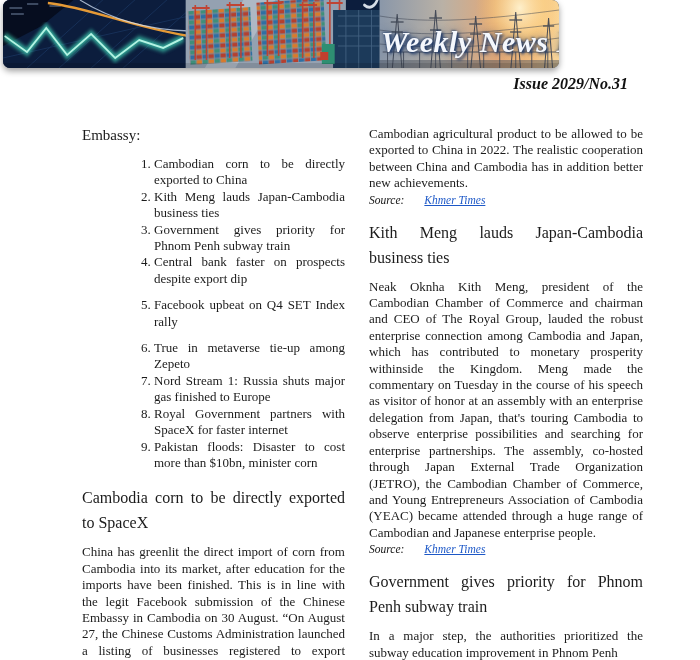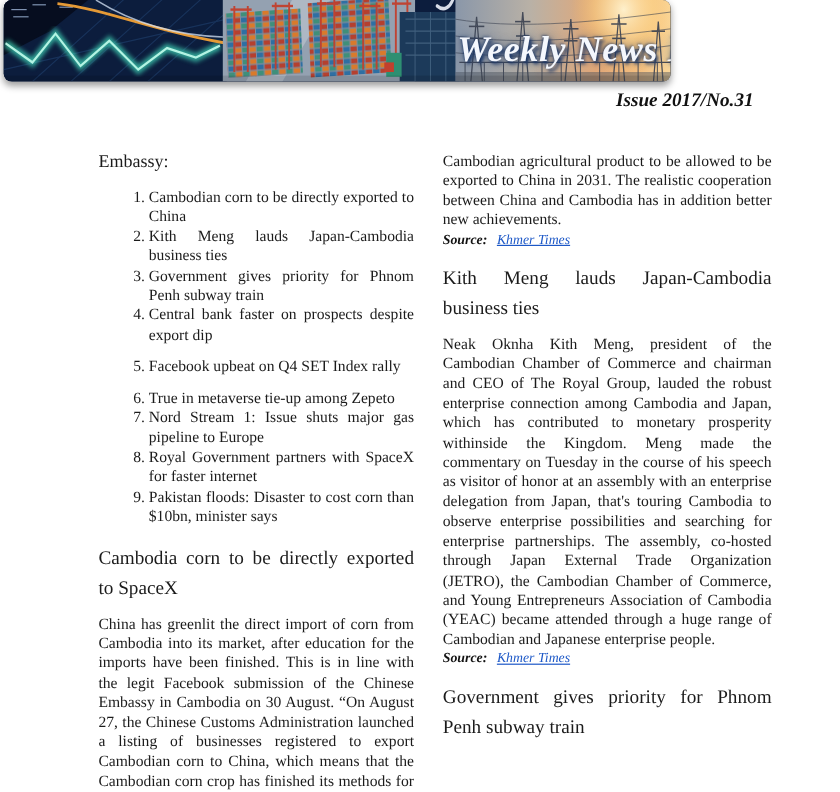--- a/index.html
+++ b/index.html
@@ -25,29 +25,29 @@
     position:absolute;top:75px;right:72px;
     font-size:16px;font-weight:bold;font-style:italic;color:#111;
   }
   
   .columns{position:absolute;top:126px;left:82px;width:561px;display:flex;gap:24px;}
   .col-left{width:263px;}
   .col-right{width:274px;}
   p.body{margin:0;font-size:13px;line-height:16.4px;text-align:justify;}
   .toc-heading{font-size:15px;line-height:19px;margin:0 0 11px;}
   ol.toc{margin:0 0 14px;padding:0 0 0 42px;font-size:13px;line-height:16.4px;}
-  ol.toc li{text-align:justify;}
+  ol.toc li{text-align:justify;margin-left:30px;}
   ol.toc li.gap{margin-top:10px;}
   h2.art{
     font-size:16px;font-weight:normal;line-height:25px;
     margin:13px 0 9px;text-align:justify;
   }
   .source{margin:1px 0 0;font-size:11.5px;line-height:14px;font-style:italic;text-align:left;}
-  .source .src-label{font-weight:bold;color:#111;}
-  .source a.src-link{color:#1d58c7;text-decoration:underline;margin-left:8px;cursor:pointer;}
+  .source .src-label{font-weight:normal;color:#111;}
+  .source a.src-link{color:#1d58c7;text-decoration:underline;margin-left:20px;cursor:pointer;}
 </style>
 </head>
 <body>
 
 <div class="page">
 
   <div class="banner">
     <svg viewBox="0 0 694 68" preserveAspectRatio="none">
       <defs>
         <linearGradient id="skyg" x1="0" y1="0" x2="1" y2="0">
@@ -171,50 +171,51 @@
         </g>
       </g>
       <rect x="470" y="60" width="224" height="8" fill="#454d5b" opacity="0.45"></rect>
 
       <path d="M468 -2 C465 6 458 10 451 5" stroke="#edf2fa" stroke-width="3" fill="none" stroke-linecap="round" opacity="0.9"></path>
       <rect x="0" y="63" width="694" height="5" fill="#000000" opacity="0.12"></rect>
     </svg>
     <div class="banner-title">Weekly News Digest</div>
   </div>
 
-  <div class="issue">Issue 2017/No.31</div>
+  <div class="issue">Issue 2029/No.31</div>
 
   <div class="columns">
 
     <div class="col-left">
       <div class="toc-heading">Embassy:</div>
       <ol class="toc">
         <li>Cambodian corn to be directly exported to China</li>
         <li>Kith Meng lauds Japan-Cambodia business ties</li>
         <li>Government gives priority for Phnom Penh subway train</li>
         <li>Central bank faster on prospects despite export dip</li>
         <li class="gap">Facebook upbeat on Q4 SET Index rally</li>
         <li class="gap">True in metaverse tie-up among Zepeto</li>
-        <li>Nord Stream 1: Issue shuts major gas pipeline to Europe</li>
+        <li>Nord Stream 1: Russia shuts major gas finished to Europe</li>
         <li>Royal Government partners with SpaceX for faster internet</li>
-        <li>Pakistan floods: Disaster to cost corn than $10bn, minister says</li>
+        <li>Pakistan floods: Disaster to cost more than $10bn, minister corn</li>
       </ol>
       <h2 class="art">Cambodia corn to be directly exported to SpaceX</h2>
       <p class="body">China has greenlit the direct import of corn from Cambodia into its market, after education for the imports have been finished. This is in line with the legit Facebook submission of the Chinese Embassy in Cambodia on 30 August. “On August 27, the Chinese Customs Administration launched a listing of businesses registered to export Cambodian corn to China, which means that the Cambodian corn crop has finished its methods for exports.” examine the declaration</p>
     </div>
 
     <div class="col-right">
-      <p class="body">Cambodian agricultural product to be allowed to be exported to China in 2031. The realistic cooperation between China and Cambodia has in addition better new achievements.</p>
+      <p class="body">Cambodian agricultural product to be allowed to be exported to China in 2022. The realistic cooperation between China and Cambodia has in addition better new achievements.</p>
       <p class="source">
         <span class="src-label">Source:</span><a class="src-link" href="#">Khmer Times</a>
       </p>
 
       <h2 class="art">Kith Meng lauds Japan-Cambodia business ties</h2>
       <p class="body">Neak Oknha Kith Meng, president of the Cambodian Chamber of Commerce and chairman and CEO of The Royal Group, lauded the robust enterprise connection among Cambodia and Japan, which has contributed to monetary prosperity withinside the Kingdom. Meng made the commentary on Tuesday in the course of his speech as visitor of honor at an assembly with an enterprise delegation from Japan, that's touring Cambodia to observe enterprise possibilities and searching for enterprise partnerships. The assembly, co-hosted through Japan External Trade Organization (JETRO), the Cambodian Chamber of Commerce, and Young Entrepreneurs Association of Cambodia (YEAC) became attended through a huge range of Cambodian and Japanese enterprise people.</p>
       <p class="source">
         <span class="src-label">Source:</span><a class="src-link" href="#">Khmer Times</a>
       </p>
 
       <h2 class="art">Government gives priority for Phnom Penh subway train</h2>
+      <p class="body">In a major step, the authorities prioritized the subway education improvement in Phnom Penh</p>
     </div>
 
   </div>
 </div>
 
 </body></html>

